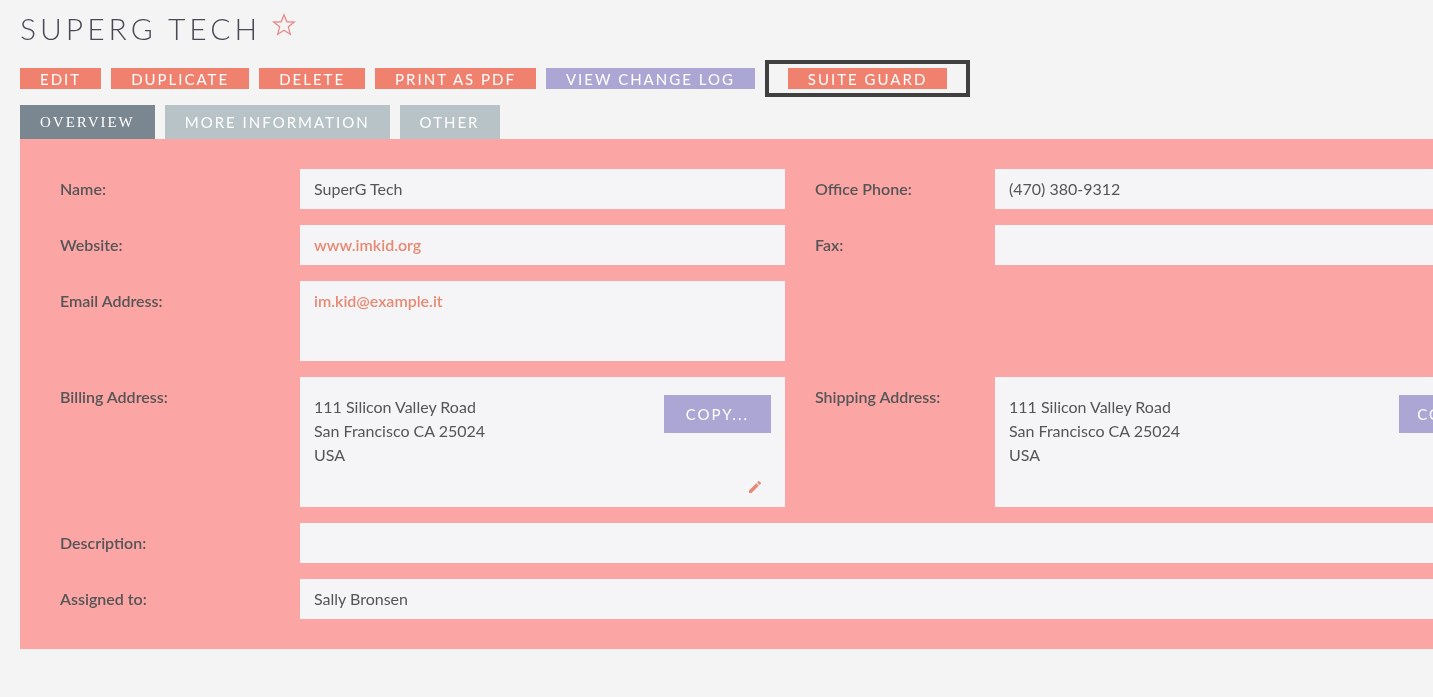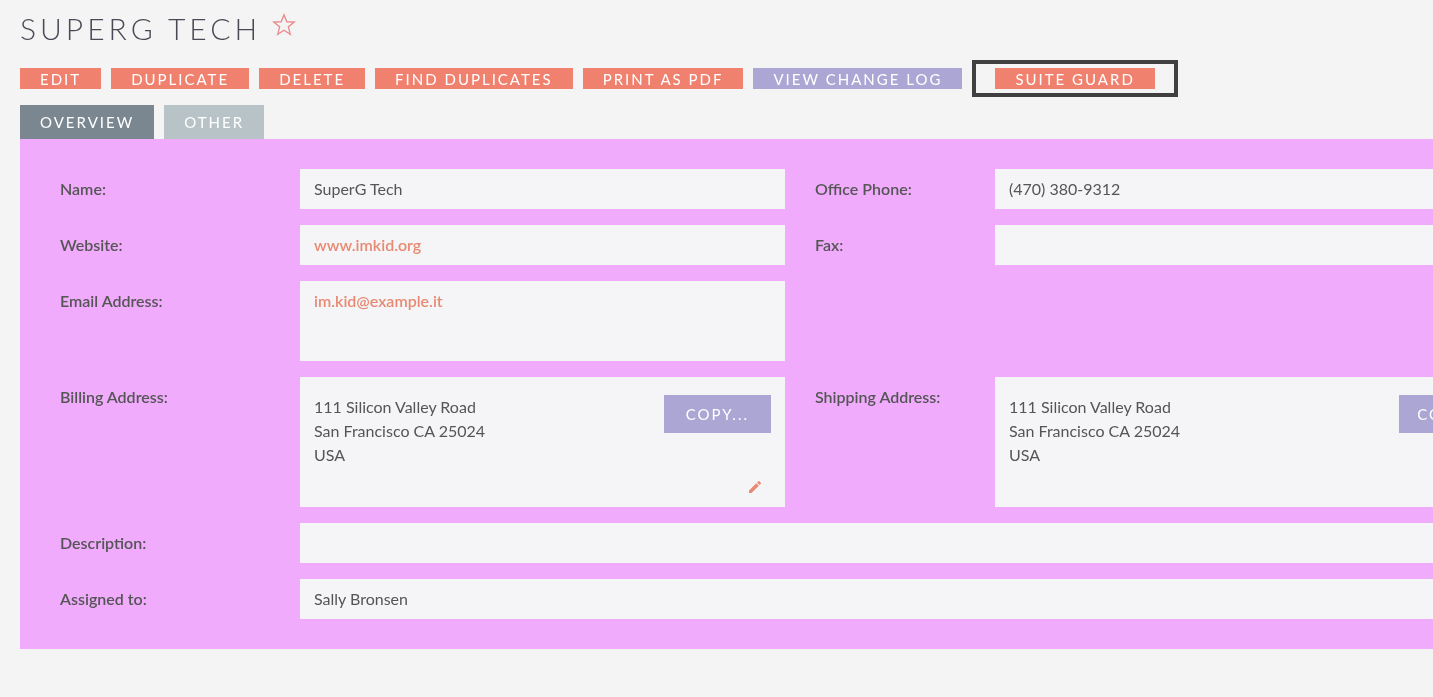--- a/index.html
+++ b/index.html
@@ -67,23 +67,23 @@
     border: none;
     padding: 0 20px;
     height: 34px;
     font-size: 15px;
     letter-spacing: 2px;
     color: #fff;
     cursor: pointer;
     background: #b8c3c7;
     font-family: inherit;
   }
-  .tab.active { background: #7a8690; }
+  .tab.active { background: #7a8690; font-family: Liberation Serif, serif; }
   .panel {
-    background: #f0abfc;
+    background: #fca5a5;
     margin-top: 0;
     padding: 30px 0 30px 40px;
     width: 1413px;
   }
   .form-grid {
     display: grid;
     grid-template-columns: 240px 485px 210px 1fr;
     row-gap: 16px;
     align-items: start;
   }
@@ -140,30 +140,30 @@
     <div class="title">SUPERG TECH</div>
     <svg class="star-icon" viewBox="0 0 24 24">
       <path d="M12 2.5 L14.6 9 L21.5 9.3 L16 13.7 L17.8 20.5 L12 16.8 L6.2 20.5 L8 13.7 L2.5 9.3 L9.4 9 Z"></path>
     </svg>
   </div>
 
   <div class="actions-row">
     <button class="btn btn-red">EDIT</button>
     <button class="btn btn-red">DUPLICATE</button>
     <button class="btn btn-red">DELETE</button>
-    <button class="btn btn-red">FIND DUPLICATES</button>
     <button class="btn btn-red">PRINT AS PDF</button>
     <button class="btn btn-purple">VIEW CHANGE LOG</button>
     <span class="suite-guard-highlight">
       <button class="btn btn-red">SUITE GUARD</button>
     </span>
   </div>
 
   <div class="tabs-row">
     <button class="tab active">OVERVIEW</button>
+    <button class="tab">MORE INFORMATION</button>
     <button class="tab">OTHER</button>
   </div>
 
   <div class="panel">
     <div class="form-grid">
 
       <div class="label">Name:</div>
       <div class="value-box">SuperG Tech</div>
       <div class="label spacer-right">Office Phone:</div>
       <div class="value-box col-right-value">(470) 380-9312</div>

